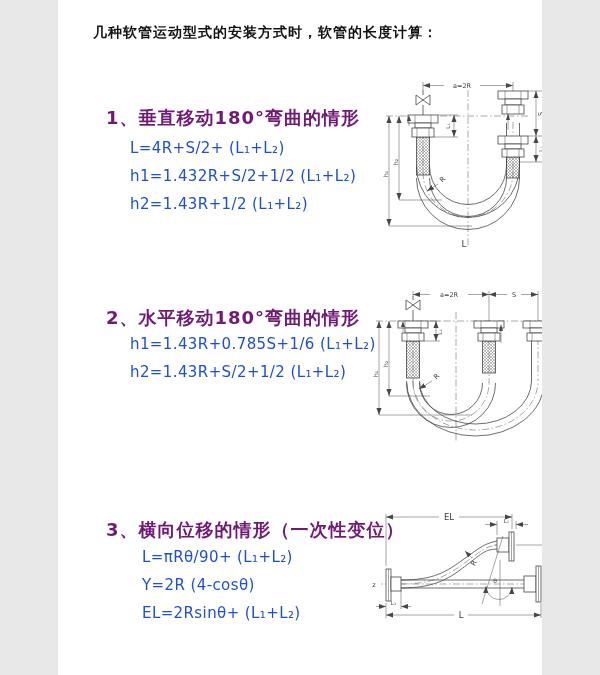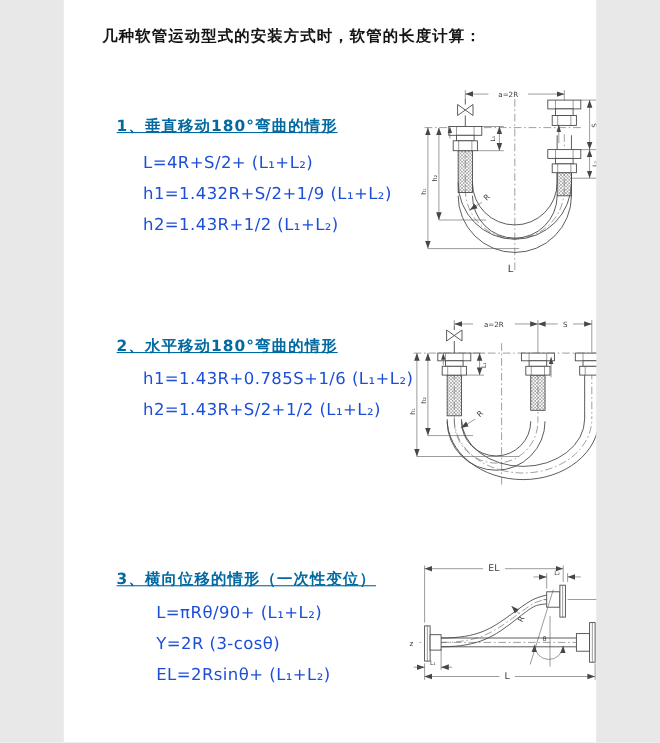--- a/index.html
+++ b/index.html
@@ -6,21 +6,21 @@
   .page{
     position:relative;width:484px;height:675px;background:#ffffff;
     font-family:"DejaVu Sans","Liberation Sans",sans-serif;color:#1c1c1c;
     overflow:hidden;margin:0 auto;
   }
   .doc-title{
     position:absolute;left:35px;top:24px;font-size:14px;font-weight:700;
     letter-spacing:1px;color:#141414;
   }
   .sec-heading{
-    position:absolute;font-size:14px;font-weight:700;letter-spacing:1px;color:#0369a1;text-decoration:underline;
+    position:absolute;font-size:18px;font-weight:700;letter-spacing:1px;color:#701a75;
   }
   .formulas{position:absolute;}
   .formula{
     font-size:15px;font-weight:500;letter-spacing:.4px;color:#1d4ed8;
     height:28px;line-height:28px;white-space:pre;
   }
   svg{position:absolute;overflow:visible;}
   svg text{
     font-family:"DejaVu Sans","Liberation Sans",sans-serif;
     fill:#3c3c3c;stroke:none;
@@ -34,34 +34,34 @@
 </head>
 <body>
 
 <div class="page">
 
   <div class="doc-title">几种软管运动型式的安装方式时，软管的长度计算：</div>
 
   <div class="sec-heading" style="left:48px;top:106px;">1、垂直移动180°弯曲的情形</div>
   <div class="formulas" style="left:72px;top:134px;">
     <div class="formula">L=4R+S/2+ (L₁+L₂)</div>
-    <div class="formula">h1=1.432R+S/2+1/9 (L₁+L₂)</div>
+    <div class="formula">h1=1.432R+S/2+1/2 (L₁+L₂)</div>
     <div class="formula">h2=1.43R+1/2 (L₁+L₂)</div>
   </div>
 
   <div class="sec-heading" style="left:48px;top:306px;">2、水平移动180°弯曲的情形</div>
   <div class="formulas" style="left:72px;top:330px;">
     <div class="formula">h1=1.43R+0.785S+1/6 (L₁+L₂)</div>
     <div class="formula">h2=1.43R+S/2+1/2 (L₁+L₂)</div>
   </div>
 
   <div class="sec-heading" style="left:48px;top:518px;">3、横向位移的情形（一次性变位）</div>
   <div class="formulas" style="left:84px;top:543px;">
     <div class="formula">L=πRθ/90+ (L₁+L₂)</div>
-    <div class="formula">Y=2R (3-cosθ)</div>
+    <div class="formula">Y=2R (4-cosθ)</div>
     <div class="formula">EL=2Rsinθ+ (L₁+L₂)</div>
   </div>
 
   <svg style="left:326px;top:78px;" width="244" height="172" viewBox="0 0 244 172">
     <defs>
       <marker id="ar1" viewBox="0 0 8 8" refX="8" refY="4" markerWidth="7" markerHeight="7" markerUnits="userSpaceOnUse" orient="auto-start-reverse">
         <path d="M0,1.1 L8,4 L0,6.9 z" fill="#474747"></path>
       </marker>
       <pattern id="hp1" width="3" height="3" patternUnits="userSpaceOnUse">
         <path d="M0,0 L3,3 M3,0 L0,3" stroke="#6e6e6e" stroke-width=".45"></path>

